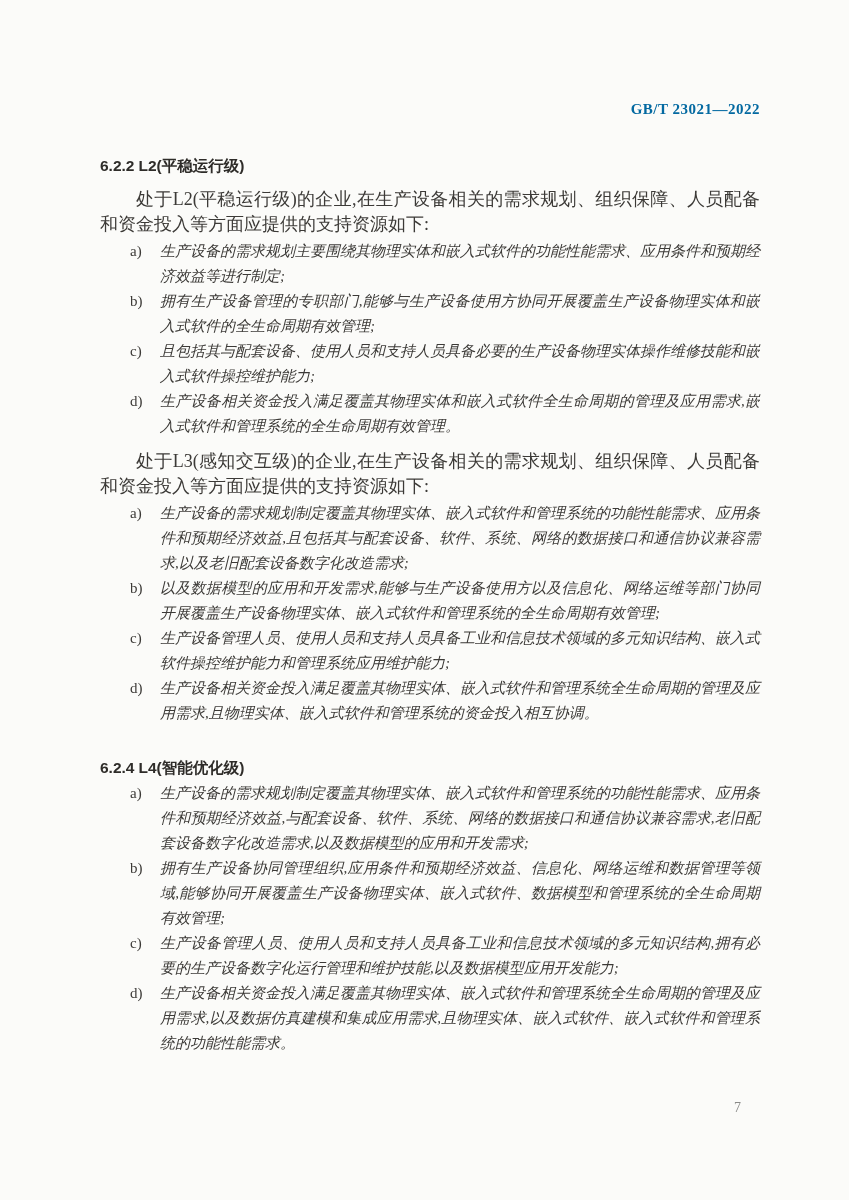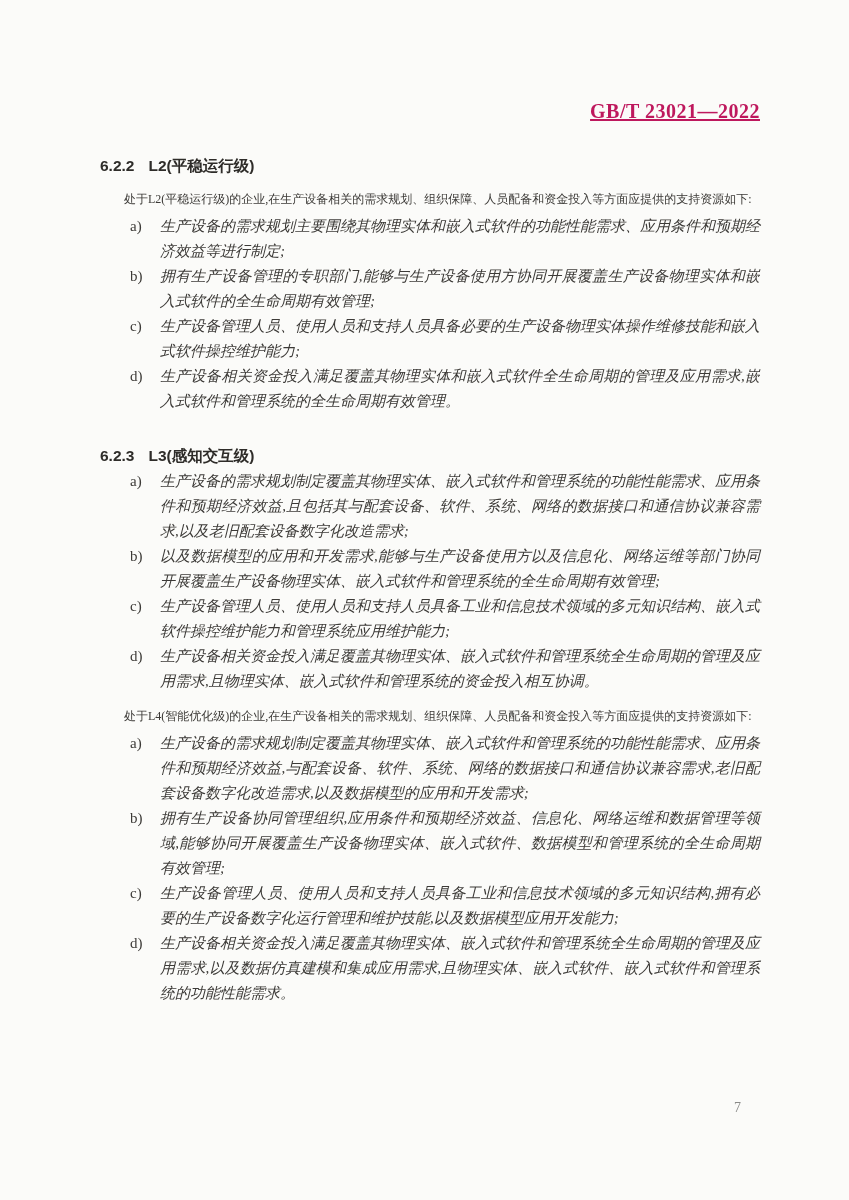--- a/index.html
+++ b/index.html
@@ -15,41 +15,40 @@
     box-sizing: border-box;
     padding: 100px 89px 0 100px;
     overflow: hidden;
   }
   .header {
     text-align: right;
     height: 24px;
   }
   .std-no {
     font-weight: bold;
-    font-size: 20px;
+    font-size: 15px;
     letter-spacing: 0.5px;
-    color: #be185d;
+    color: #0369a1;
     font-family: "Liberation Serif", "DejaVu Serif", serif;
-    text-decoration: underline;
   }
   .sec-h {
     margin: 31px 0 0 0;
     font-family: "Liberation Sans", "DejaVu Sans", sans-serif;
     font-size: 15.5px;
     font-weight: bold;
     color: #2e2c29;
     display: flex;
-    gap: 14px;
+    gap: 4px;
     line-height: 22px;
   }
   .intro {
     margin: 10px 0 0 0;
     text-indent: 2em;
     line-height: 25px;
-    font-size: 12px;
+    font-size: 18px;
     text-align: justify;
     color: #3c3a37;
   }
   .list { margin-top: 2px; }
   .li {
     display: flex;
     line-height: 25px;
     font-size: 15px;
     color: #3c3a37;
     padding-left: 30px;
@@ -91,34 +90,31 @@
       <div class="li">
         <span class="marker">a)</span>
         <span class="li-text">生产设备的需求规划主要围绕其物理实体和嵌入式软件的功能性能需求、应用条件和预期经济效益等进行制定;</span>
       </div>
       <div class="li">
         <span class="marker">b)</span>
         <span class="li-text">拥有生产设备管理的专职部门,能够与生产设备使用方协同开展覆盖生产设备物理实体和嵌入式软件的全生命周期有效管理;</span>
       </div>
       <div class="li">
         <span class="marker">c)</span>
-        <span class="li-text">生产设备管理人员、使用人员和支持人员具备必要的生产设备物理实体操作维修技能和嵌入式软件操控维护能力;</span>
+        <span class="li-text">且包括其与配套设备、使用人员和支持人员具备必要的生产设备物理实体操作维修技能和嵌入式软件操控维护能力;</span>
       </div>
       <div class="li">
         <span class="marker">d)</span>
         <span class="li-text">生产设备相关资金投入满足覆盖其物理实体和嵌入式软件全生命周期的管理及应用需求,嵌入式软件和管理系统的全生命周期有效管理。</span>
       </div>
     </div>
   </section>
 
   <section>
-    <h2 class="sec-h">
-      <span class="sec-num">6.2.3</span>
-      <span class="sec-title">L3(感知交互级)</span>
-    </h2>
+    <p class="intro">处于L3(感知交互级)的企业,在生产设备相关的需求规划、组织保障、人员配备和资金投入等方面应提供的支持资源如下:</p>
     <div class="list">
       <div class="li">
         <span class="marker">a)</span>
         <span class="li-text">生产设备的需求规划制定覆盖其物理实体、嵌入式软件和管理系统的功能性能需求、应用条件和预期经济效益,且包括其与配套设备、软件、系统、网络的数据接口和通信协议兼容需求,以及老旧配套设备数字化改造需求;</span>
       </div>
       <div class="li">
         <span class="marker">b)</span>
         <span class="li-text">以及数据模型的应用和开发需求,能够与生产设备使用方以及信息化、网络运维等部门协同开展覆盖生产设备物理实体、嵌入式软件和管理系统的全生命周期有效管理;</span>
       </div>
       <div class="li">
@@ -126,21 +122,24 @@
         <span class="li-text">生产设备管理人员、使用人员和支持人员具备工业和信息技术领域的多元知识结构、嵌入式软件操控维护能力和管理系统应用维护能力;</span>
       </div>
       <div class="li">
         <span class="marker">d)</span>
         <span class="li-text">生产设备相关资金投入满足覆盖其物理实体、嵌入式软件和管理系统全生命周期的管理及应用需求,且物理实体、嵌入式软件和管理系统的资金投入相互协调。</span>
       </div>
     </div>
   </section>
 
   <section>
-    <p class="intro">处于L4(智能优化级)的企业,在生产设备相关的需求规划、组织保障、人员配备和资金投入等方面应提供的支持资源如下:</p>
+    <h2 class="sec-h">
+      <span class="sec-num">6.2.4</span>
+      <span class="sec-title">L4(智能优化级)</span>
+    </h2>
     <div class="list">
       <div class="li">
         <span class="marker">a)</span>
         <span class="li-text">生产设备的需求规划制定覆盖其物理实体、嵌入式软件和管理系统的功能性能需求、应用条件和预期经济效益,与配套设备、软件、系统、网络的数据接口和通信协议兼容需求,老旧配套设备数字化改造需求,以及数据模型的应用和开发需求;</span>
       </div>
       <div class="li">
         <span class="marker">b)</span>
         <span class="li-text">拥有生产设备协同管理组织,应用条件和预期经济效益、信息化、网络运维和数据管理等领域,能够协同开展覆盖生产设备物理实体、嵌入式软件、数据模型和管理系统的全生命周期有效管理;</span>
       </div>
       <div class="li">

